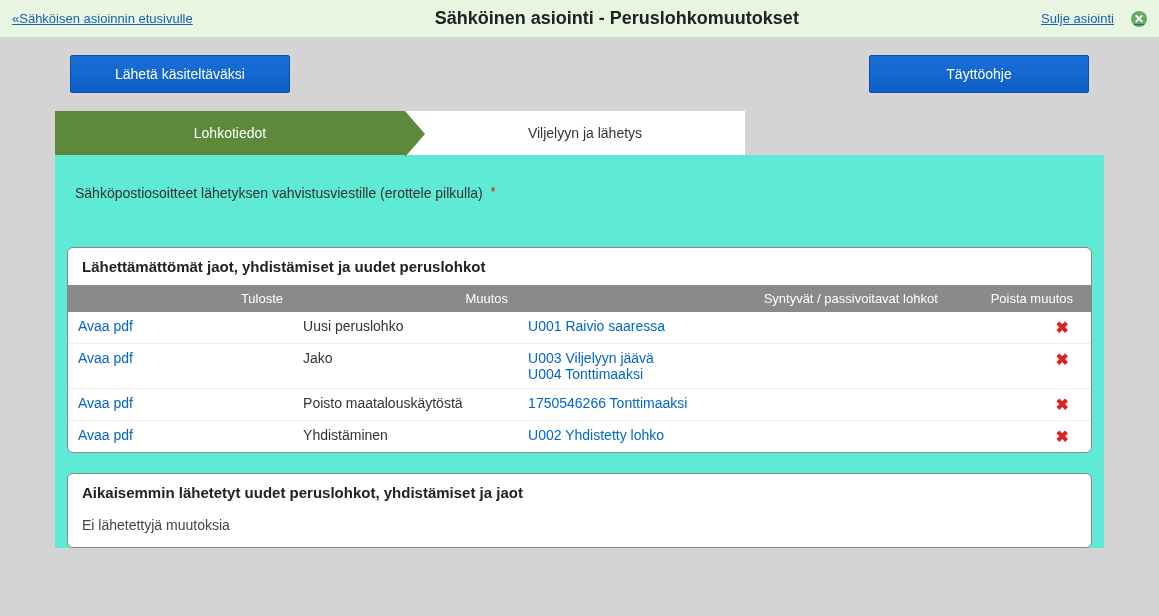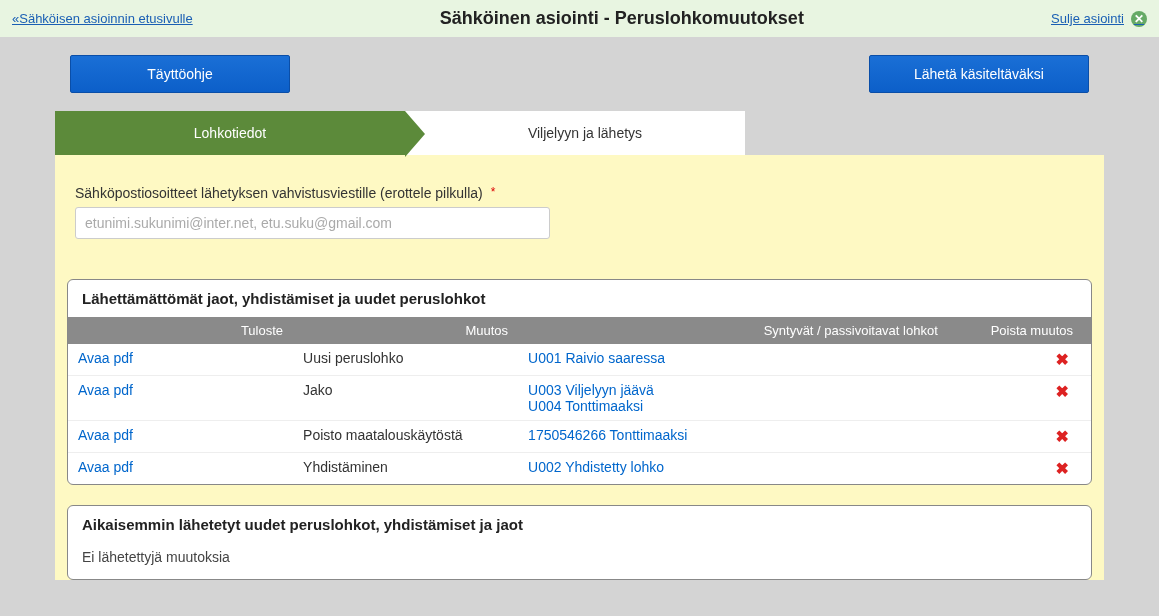--- a/index.html
+++ b/index.html
@@ -7,21 +7,21 @@
     
     .top-bar {
       background: #e8f5e1;
       padding: 8px 12px;
       display: flex;
       align-items: center;
       justify-content: space-between;
     }
     .top-bar .home-link { color: #1a5fb4; text-decoration: underline; font-size: 13px; }
     .top-bar .page-title { font-weight: bold; font-size: 18px; color: #222; flex: 1; text-align: center; }
-    .top-bar .close-link { color: #1a5fb4; text-decoration: underline; font-size: 13px; display: inline-flex; align-items: center; gap: 7px; justify-content: center; }
+    .top-bar .close-link { color: #1a5fb4; text-decoration: underline; font-size: 13px; display: inline-flex; align-items: center; gap: 17px; justify-content: center; }
     .close-icon {
       display: inline-block; width: 16px; height: 16px; border-radius: 50%;
       background: #6a6; color: #fff; font-size: 12px; line-height: 16px; text-align: center;
       font-weight: bold;
     }
     
     .action-bar {
       display: flex;
       justify-content: space-between;
       padding: 18px 70px;
@@ -32,21 +32,21 @@
       border: 1px solid #0a4ea8;
       padding: 10px 40px;
       min-width: 220px;
       font-size: 14px;
       cursor: pointer;
       border-radius: 2px;
     }
     
     .content-wrap {
       margin: 0 55px 40px;
-      background: #fef9c3;
+      background: #5eead4;
     }
     
     .tabs {
       display: flex;
       background: #d4d4d4;
     }
     .tab {
       padding: 14px 40px;
       font-size: 14px;
       cursor: pointer;
@@ -129,37 +129,36 @@
 <div class="top-bar">
   <a class="home-link" href="#">«Sähköisen asioinnin etusivulle</a>
   <div class="page-title">Sähköinen asiointi  -  Peruslohkomuutokset</div>
   <a class="close-link" href="#">
     <span>Sulje asiointi</span>
     <span class="close-icon">✕</span>
   </a>
 </div>
 
 <div class="action-bar">
+  <button class="btn-primary">Lähetä käsiteltäväksi</button>
   <button class="btn-primary">Täyttöohje</button>
-  <button class="btn-primary">Lähetä käsiteltäväksi</button>
 </div>
 
 <div class="content-wrap">
 
   <div class="tabs">
     <div class="tab tab-active">Lohkotiedot</div>
     <div class="tab tab-inactive">Viljelyyn ja lähetys</div>
   </div>
 
   <div class="form-section">
     <div style="display:flex; align-items:flex-start;">
       <label class="form-label">Sähköpostiosoitteet lähetyksen vahvistusviestille (erottele pilkulla)</label>
       <span class="required-mark">*</span>
     </div>
-    <input type="text" class="text-input" placeholder="etunimi.sukunimi@inter.net, etu.suku@gmail.com" style="">
   </div>
 
   <div class="panel">
     <div class="panel-title">Lähettämättömät jaot, yhdistämiset ja uudet peruslohkot</div>
     <table class="tbl">
       <thead>
         <tr>
           <th style="width:22%">Tuloste</th>
           <th style="width:22%">Muutos</th>
           <th>Syntyvät / passivoitavat lohkot</th>

